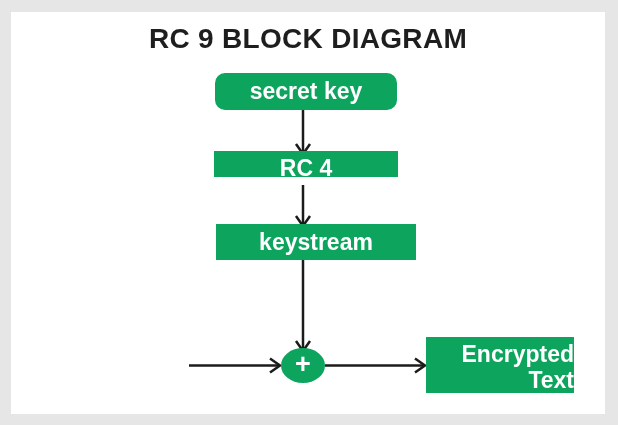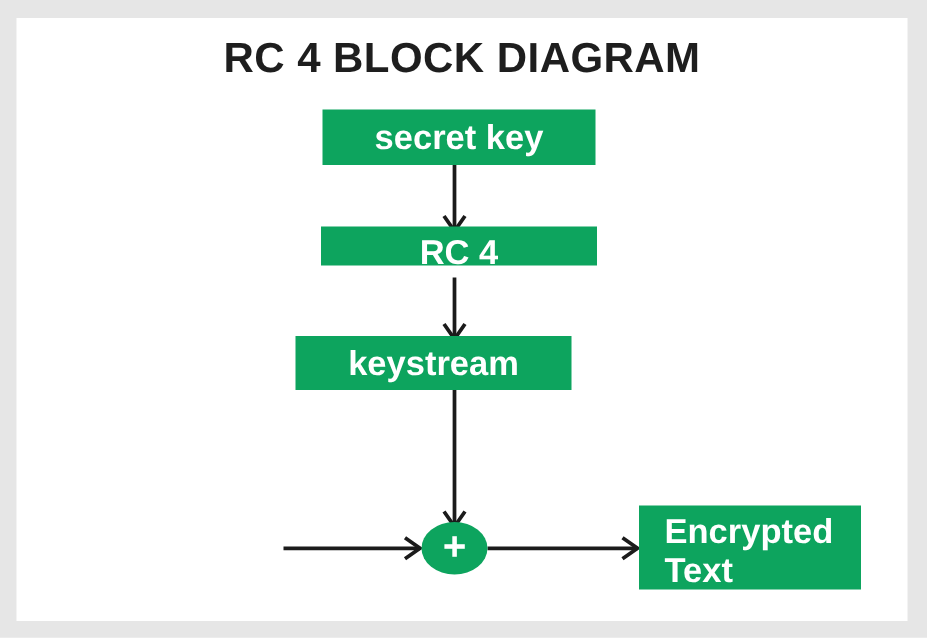--- a/index.html
+++ b/index.html
@@ -27,21 +27,21 @@
   }
   .node{
     position:absolute;
     background:var(--node-green,#0da45e);
     color:var(--node-text,#ffffff);
     font-weight:700;font-size:23px;
     text-align:center;
     box-sizing:border-box;
   }
   .node.left-align{
-    text-align:left;
+    text-align:right;
     padding:4px 0 0 17px;
     line-height:26px;
   }
   .xor{
     position:absolute;left:281px;top:348px;width:44px;height:35px;
     background:var(--node-green,#0da45e);
     border-radius:50%;
     display:flex;align-items:center;justify-content:center;
   }
   .xor .plus{
@@ -60,21 +60,21 @@
     stroke-linejoin:miter;
   }
 </style>
 </head>
 <body>
 
 <div class="page">
 
   <div class="canvas"></div>
 
-  <div class="title">RC 4 BLOCK DIAGRAM</div>
+  <div class="title">RC 9 BLOCK DIAGRAM</div>
 
   <svg class="arrows" viewBox="0 0 618 425" xmlns="http://www.w3.org/2000/svg">
 
     <g>
       <path d="M303,110 L303,153"></path>
       <path d="M296,144 L303,154 L310,144"></path>
     </g>
 
     <g>
       <path d="M303,185 L303,225"></path>
@@ -90,25 +90,25 @@
       <path d="M189,365.5 L280,365.5"></path>
       <path d="M270,358.5 L280,365.5 L270,372.5"></path>
     </g>
 
     <g>
       <path d="M325,365.5 L425,365.5"></path>
       <path d="M415,358.5 L425,365.5 L415,372.5"></path>
     </g>
   </svg>
 
-  <div class="node" style="left:215px;top:73px;width:182px;height:37px;line-height:37px;">secret key</div>
+  <div class="node" style="left:215px;top:73px;width:182px;height:37px;line-height:37px;border-radius:10px;">secret key</div>
 
   <div class="node" style="left:214px;top:151px;width:184px;height:26px;line-height:34px;">RC 4</div>
 
-  <div class="node" style="left:197px;top:224px;width:184px;height:36px;line-height:36px;">keystream</div>
+  <div class="node" style="left:216px;top:224px;width:200px;height:36px;line-height:36px;">keystream</div>
 
 
   <div class="node left-align" style="left:426px;top:337px;width:148px;height:56px;">Encrypted Text</div>
 
   <div class="xor">
     <span class="plus">+</span>
   </div>
 
 </div>
 

